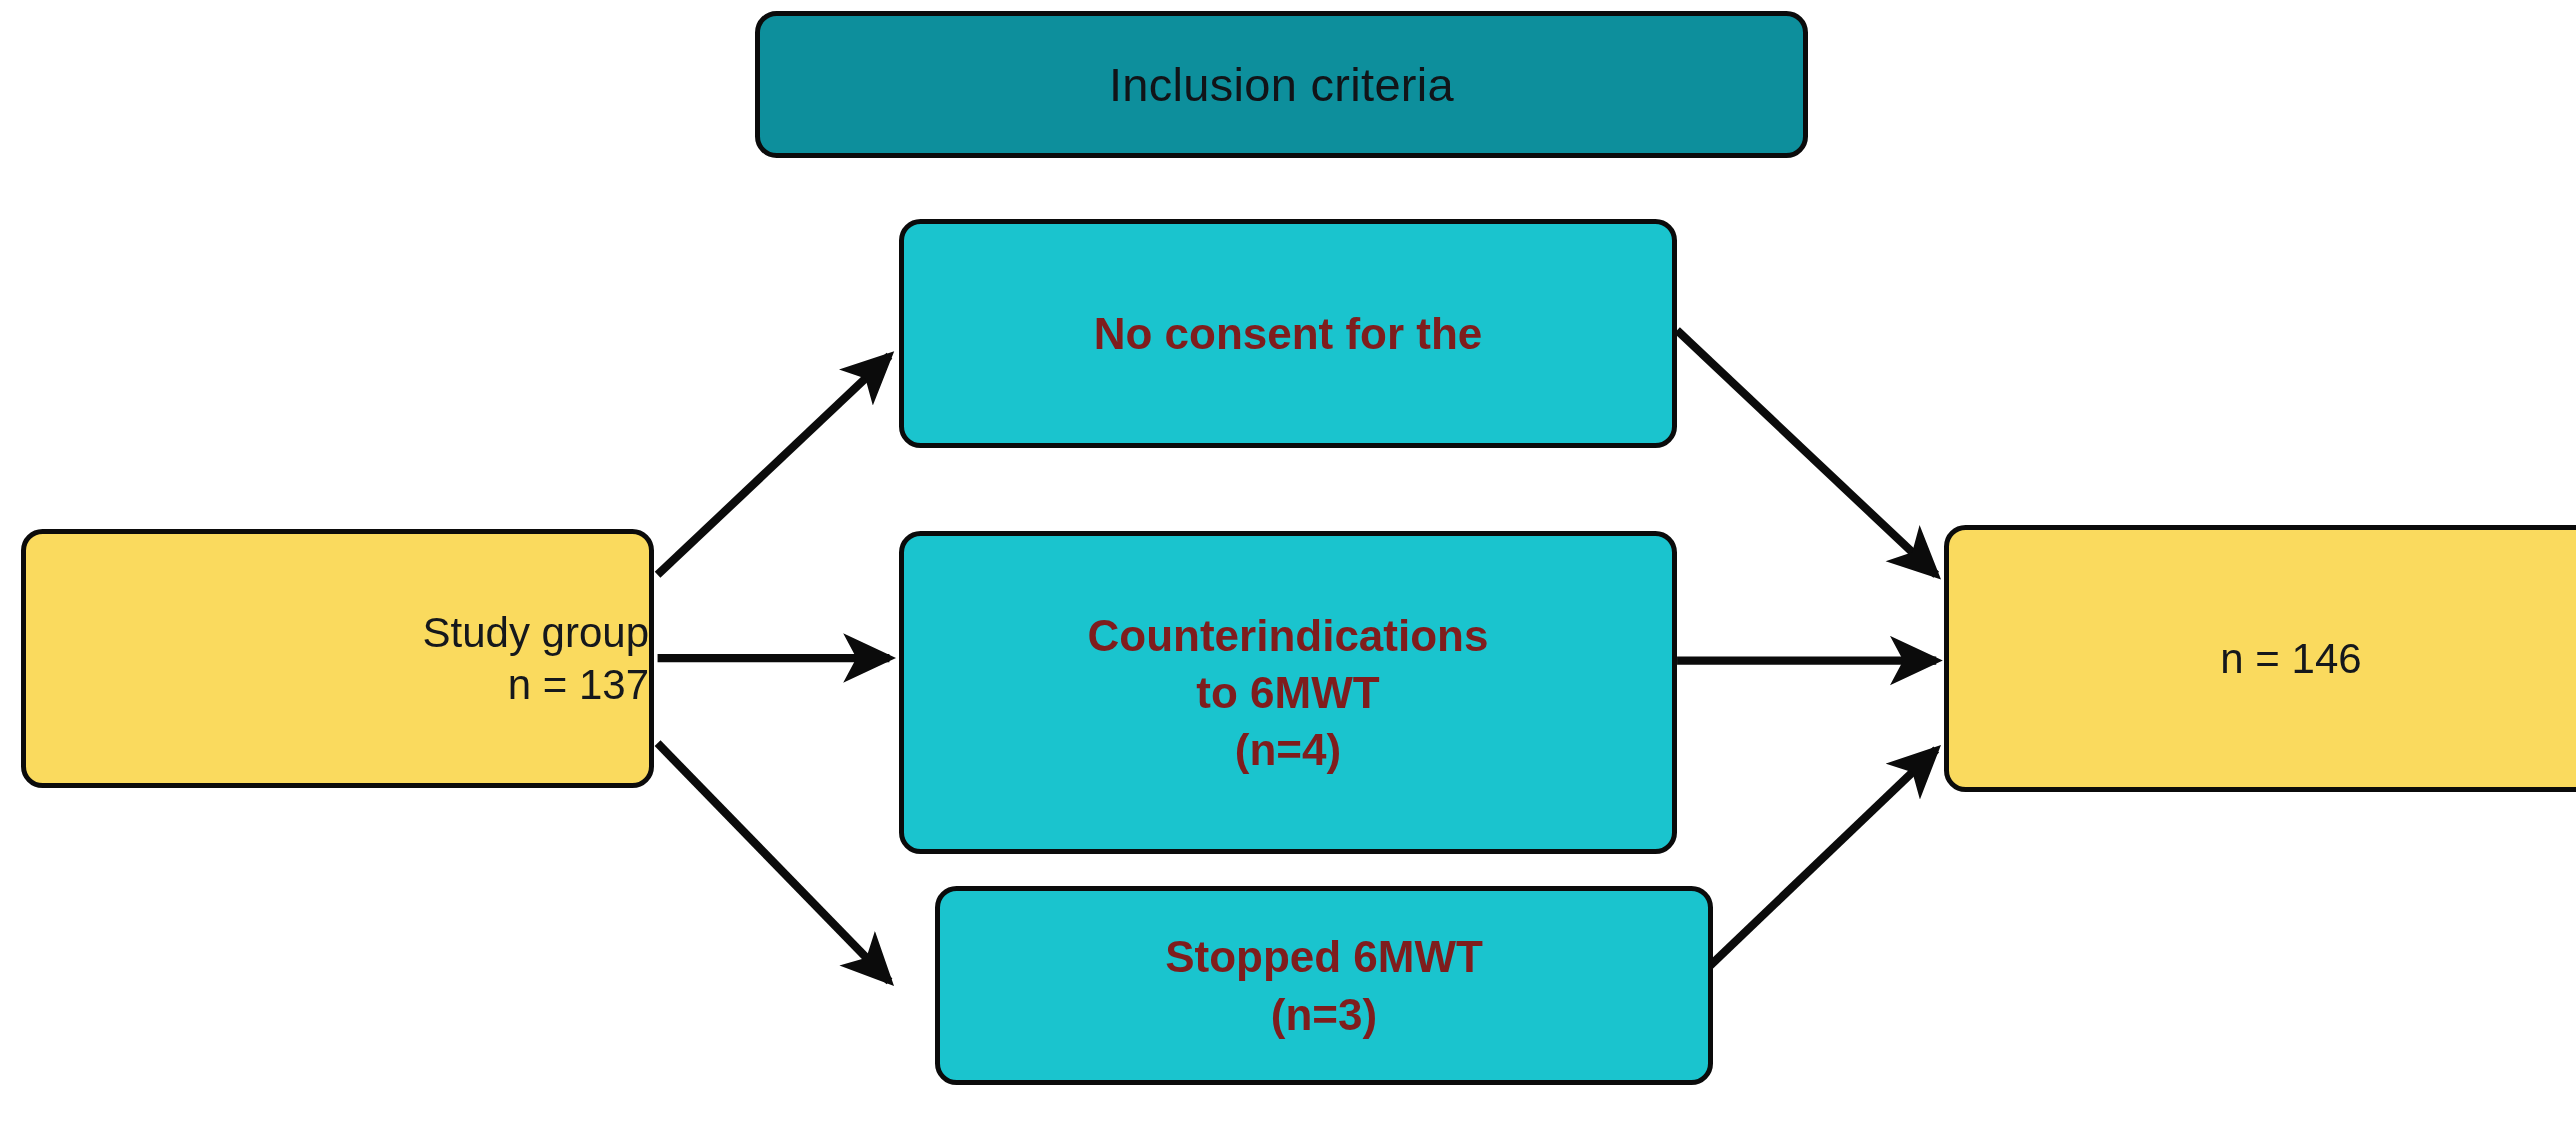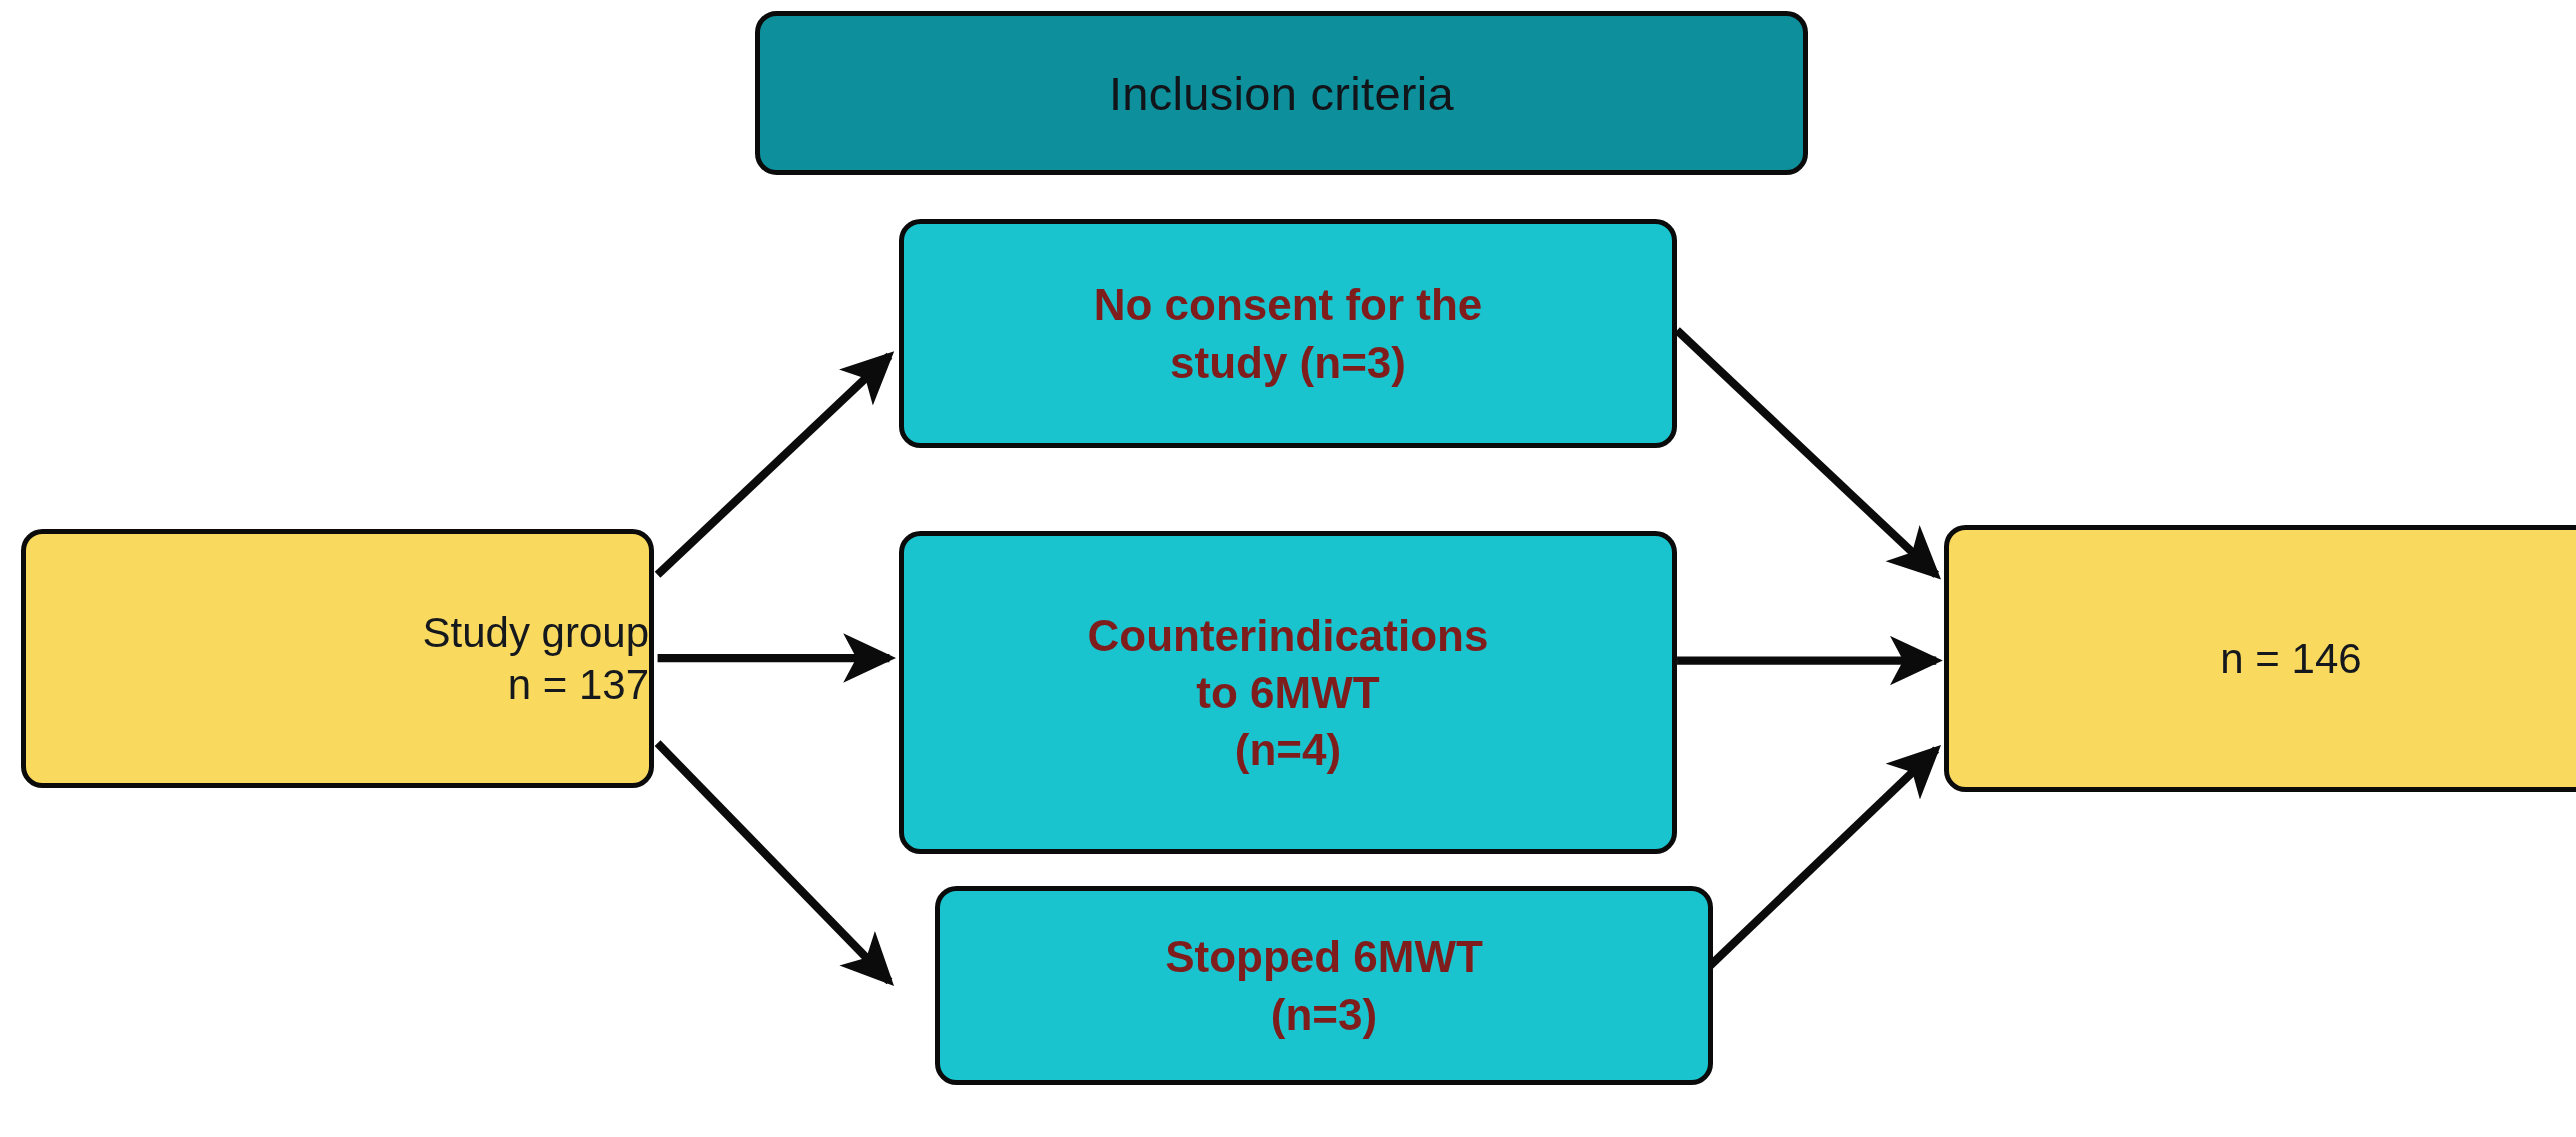--- a/index.html
+++ b/index.html
@@ -39,21 +39,21 @@
   .node .line {
     display: block;
     white-space: nowrap;
   }
 
   
   #node-header {
     left: 755px;
     top: 11.4px;
     width: 1053px;
-    height: 164px;
+    height: 147px;
     background: #0d8f9c;
     color: #111418;
     font-size: 47px;
     font-weight: 400;
     letter-spacing: 0.3px;
   }
 
   
   .node.yellow {
     background: #fada5e;
@@ -128,21 +128,20 @@
     <span class="line">Inclusion criteria</span>
   </div>
 
   <div class="node yellow" id="node-study-group">
     <span class="line">Study group</span>
     <span class="line">n = 137</span>
   </div>
 
   <div class="node cyan" id="node-no-consent">
     <span class="line">No consent for the</span>
-    <span class="line">study (n=3)</span>
   </div>
 
   <div class="node cyan" id="node-counterindications">
     <span class="line">Counterindications</span>
     <span class="line">to 6MWT</span>
     <span class="line">(n=4)</span>
   </div>
 
   <div class="node cyan" id="node-stopped">
     <span class="line">Stopped 6MWT</span>

